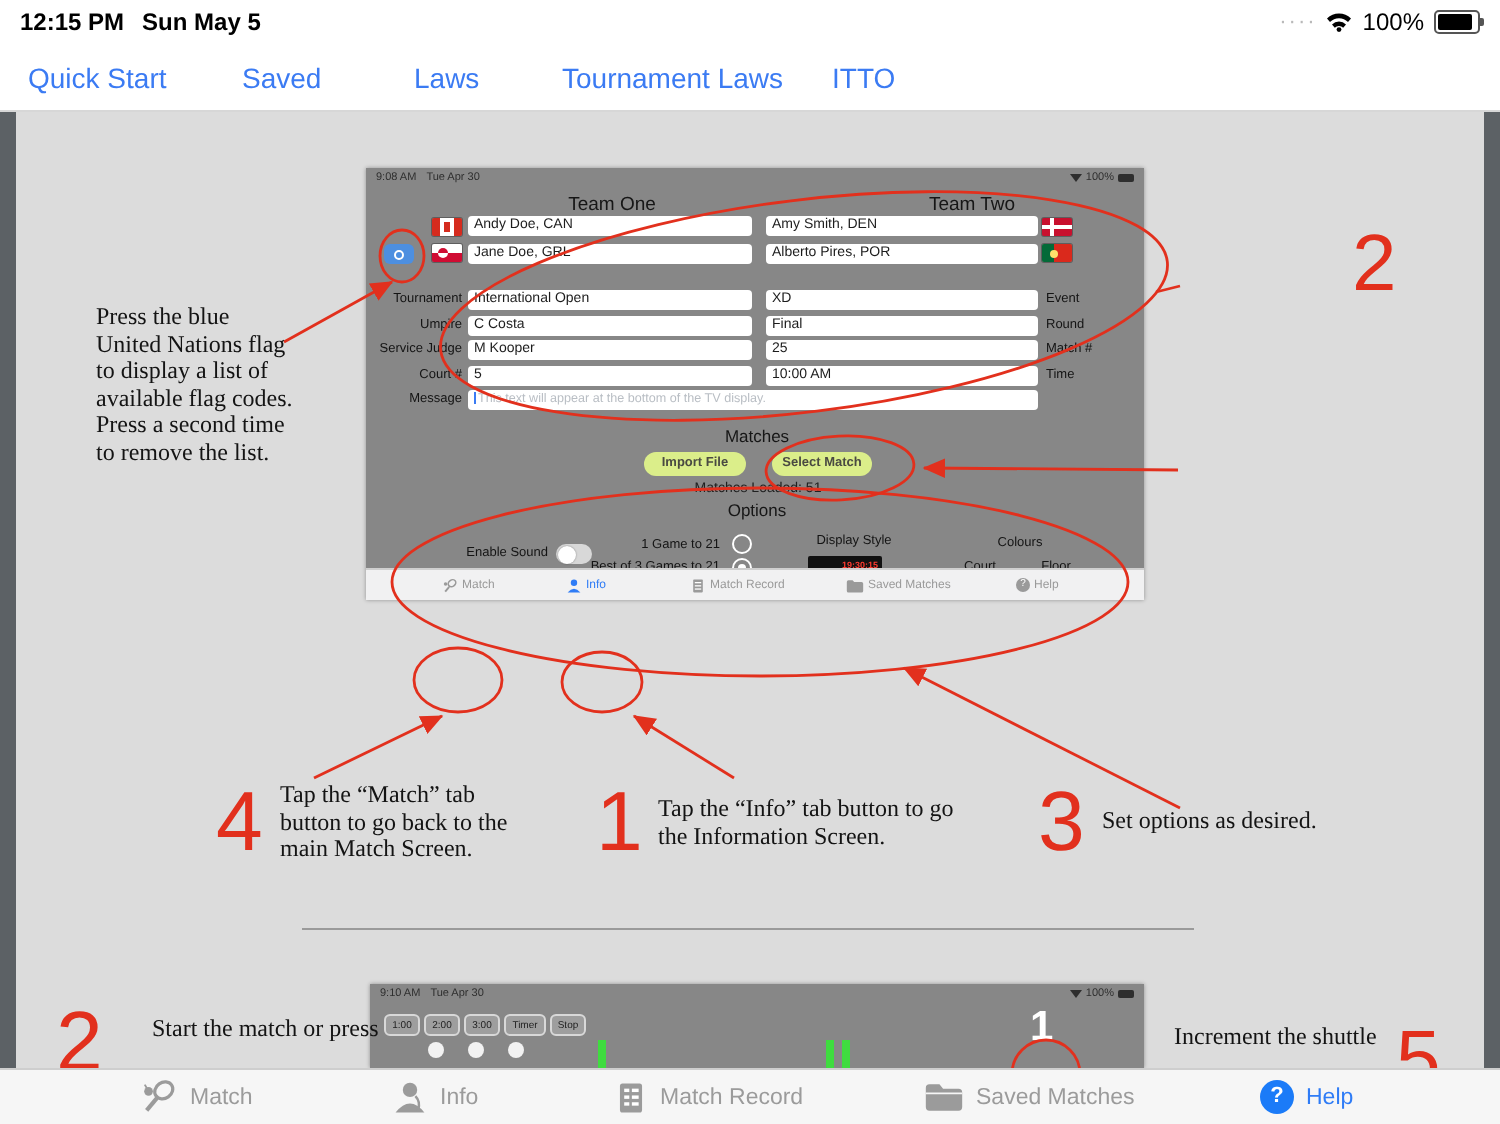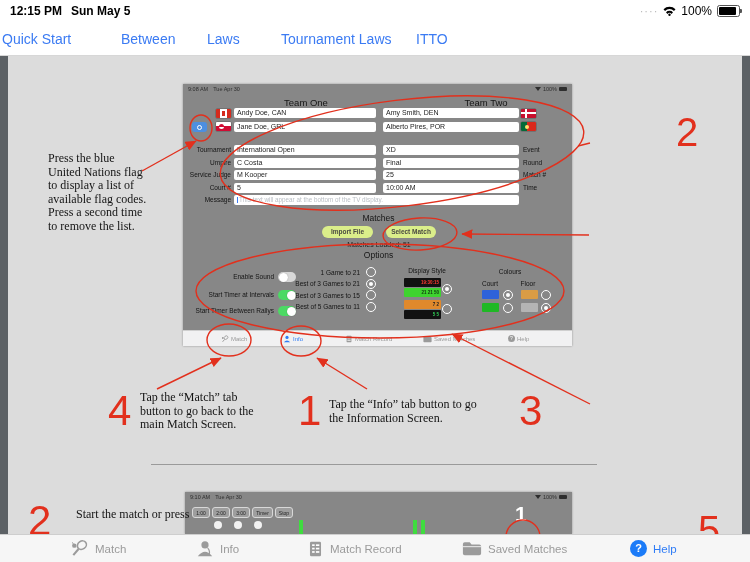--- a/index.html
+++ b/index.html
@@ -22,21 +22,21 @@
           display:flex;align-items:center;box-sizing:border-box;}
   .navlink{color:#3b7bf3;font-size:14px;position:absolute;cursor:pointer;}
 
   
   .content{left:0;top:56px;width:750px;height:506px;background:#dcdcdc;}
   .edge{top:56px;width:8px;height:506px;background:#5c6165;}
   .edge.r{left:742px;} .edge.l{left:0;}
 
   
   .shot{background:#878787;overflow:hidden;box-shadow:0 0 2px rgba(0,0,0,.35);}
-  .shot1{left:183px;top:84px;width:389px;height:262px;}
+  .shot1{left:183px;top:84px;width:389px;height:216px;}
   .shot2{left:185px;top:492px;width:387px;height:42px;}
   .mini-status{position:absolute;left:0;top:0;right:0;height:9px;display:flex;align-items:center;
                justify-content:space-between;padding:0 5px;font-size:5.5px;color:#2e2e2e;}
   .mini-status .l{display:flex;gap:5px;}
   .mini-status .r{display:flex;align-items:center;gap:2px;}
   .mini-batt{width:8px;height:4px;background:#2e2e2e;border-radius:1px;}
   .mini-wifi{width:0;height:0;border-left:3px solid transparent;border-right:3px solid transparent;border-top:4px solid #2e2e2e;}
 
   .teamhdr{font-size:9.5px;color:#161616;font-weight:500;text-align:center;}
   .field{background:#fff;border-radius:2px;font-size:7px;color:#1c1c1c;line-height:10px;padding:0 3px;
@@ -127,22 +127,22 @@
         <circle cx="6.5" cy="8.8" r="1.2" fill="#000"></circle>
       </svg>
       <span>100%</span>
       <span class="batt">
           <i></i>
         </span>
     </div>
   </div>
 
   <div class="abs navbar">
-    <span class="navlink" style="left:2px">Quick Start</span>
-    <span class="navlink" style="left:121px">Between</span>
+    <span class="navlink" style="left:14px">Quick Start</span>
+    <span class="navlink" style="left:121px">Saved</span>
     <span class="navlink" style="left:207px">Laws</span>
     <span class="navlink" style="left:281px">Tournament Laws</span>
     <span class="navlink" style="left:416px">ITTO</span>
   </div>
 
   <div class="abs content"></div>
   <div class="abs edge l"></div>
   <div class="abs edge r"></div>
 
   <div class="abs shot shot1">
@@ -337,22 +337,24 @@
     </g>
   </svg>
 
   <div class="note" style="left:48px;top:152px;width:100px">Press the blue United Nations flag to display a list of available flag codes. Press a second time to remove the list.</div>
   <div class="rednum" style="left:676px;top:112px;font-size:40px">2</div>
   <div class="rednum" style="left:108px;top:390px;font-size:42px">4</div>
   <div class="note" style="left:140px;top:391px;width:115px">Tap the “Match” tab button to go back to the main Match Screen.</div>
   <div class="rednum" style="left:298px;top:390px;font-size:42px">1</div>
   <div class="note" style="left:329px;top:398px;width:148px">Tap the “Info” tab button to go the Information Screen.</div>
   <div class="rednum" style="left:519px;top:390px;font-size:42px">3</div>
+  <div class="note" style="left:551px;top:404px;width:130px;white-space:nowrap">Set options as desired.</div>
   <div class="rednum" style="left:28px;top:500px;font-size:42px">2</div>
   <div class="note" style="left:76px;top:508px;width:140px;white-space:nowrap">Start the match or press</div>
+  <div class="note" style="left:587px;top:512px;width:130px;white-space:nowrap">Increment the shuttle</div>
   <div class="rednum" style="left:698px;top:510px;font-size:40px">5</div>
 
   <div class="abs tabbar">
     <div class="tab" style="left:70px">
       <svg width="19" height="19" viewBox="0 0 20 20">
           <ellipse cx="12.5" cy="6.5" rx="5" ry="4.2" transform="rotate(-35 12.5 6.5)" fill="none" stroke="#9b9b9b" stroke-width="1.7"></ellipse>
           <line x1="9" y1="10.5" x2="3.5" y2="17" stroke="#9b9b9b" stroke-width="2.2"></line>
           <circle cx="4.5" cy="7" r="2.3" fill="#9b9b9b"></circle>
           <line x1="4.5" y1="7" x2="2.5" y2="3.5" stroke="#9b9b9b" stroke-width="1"></line>
         </svg>

